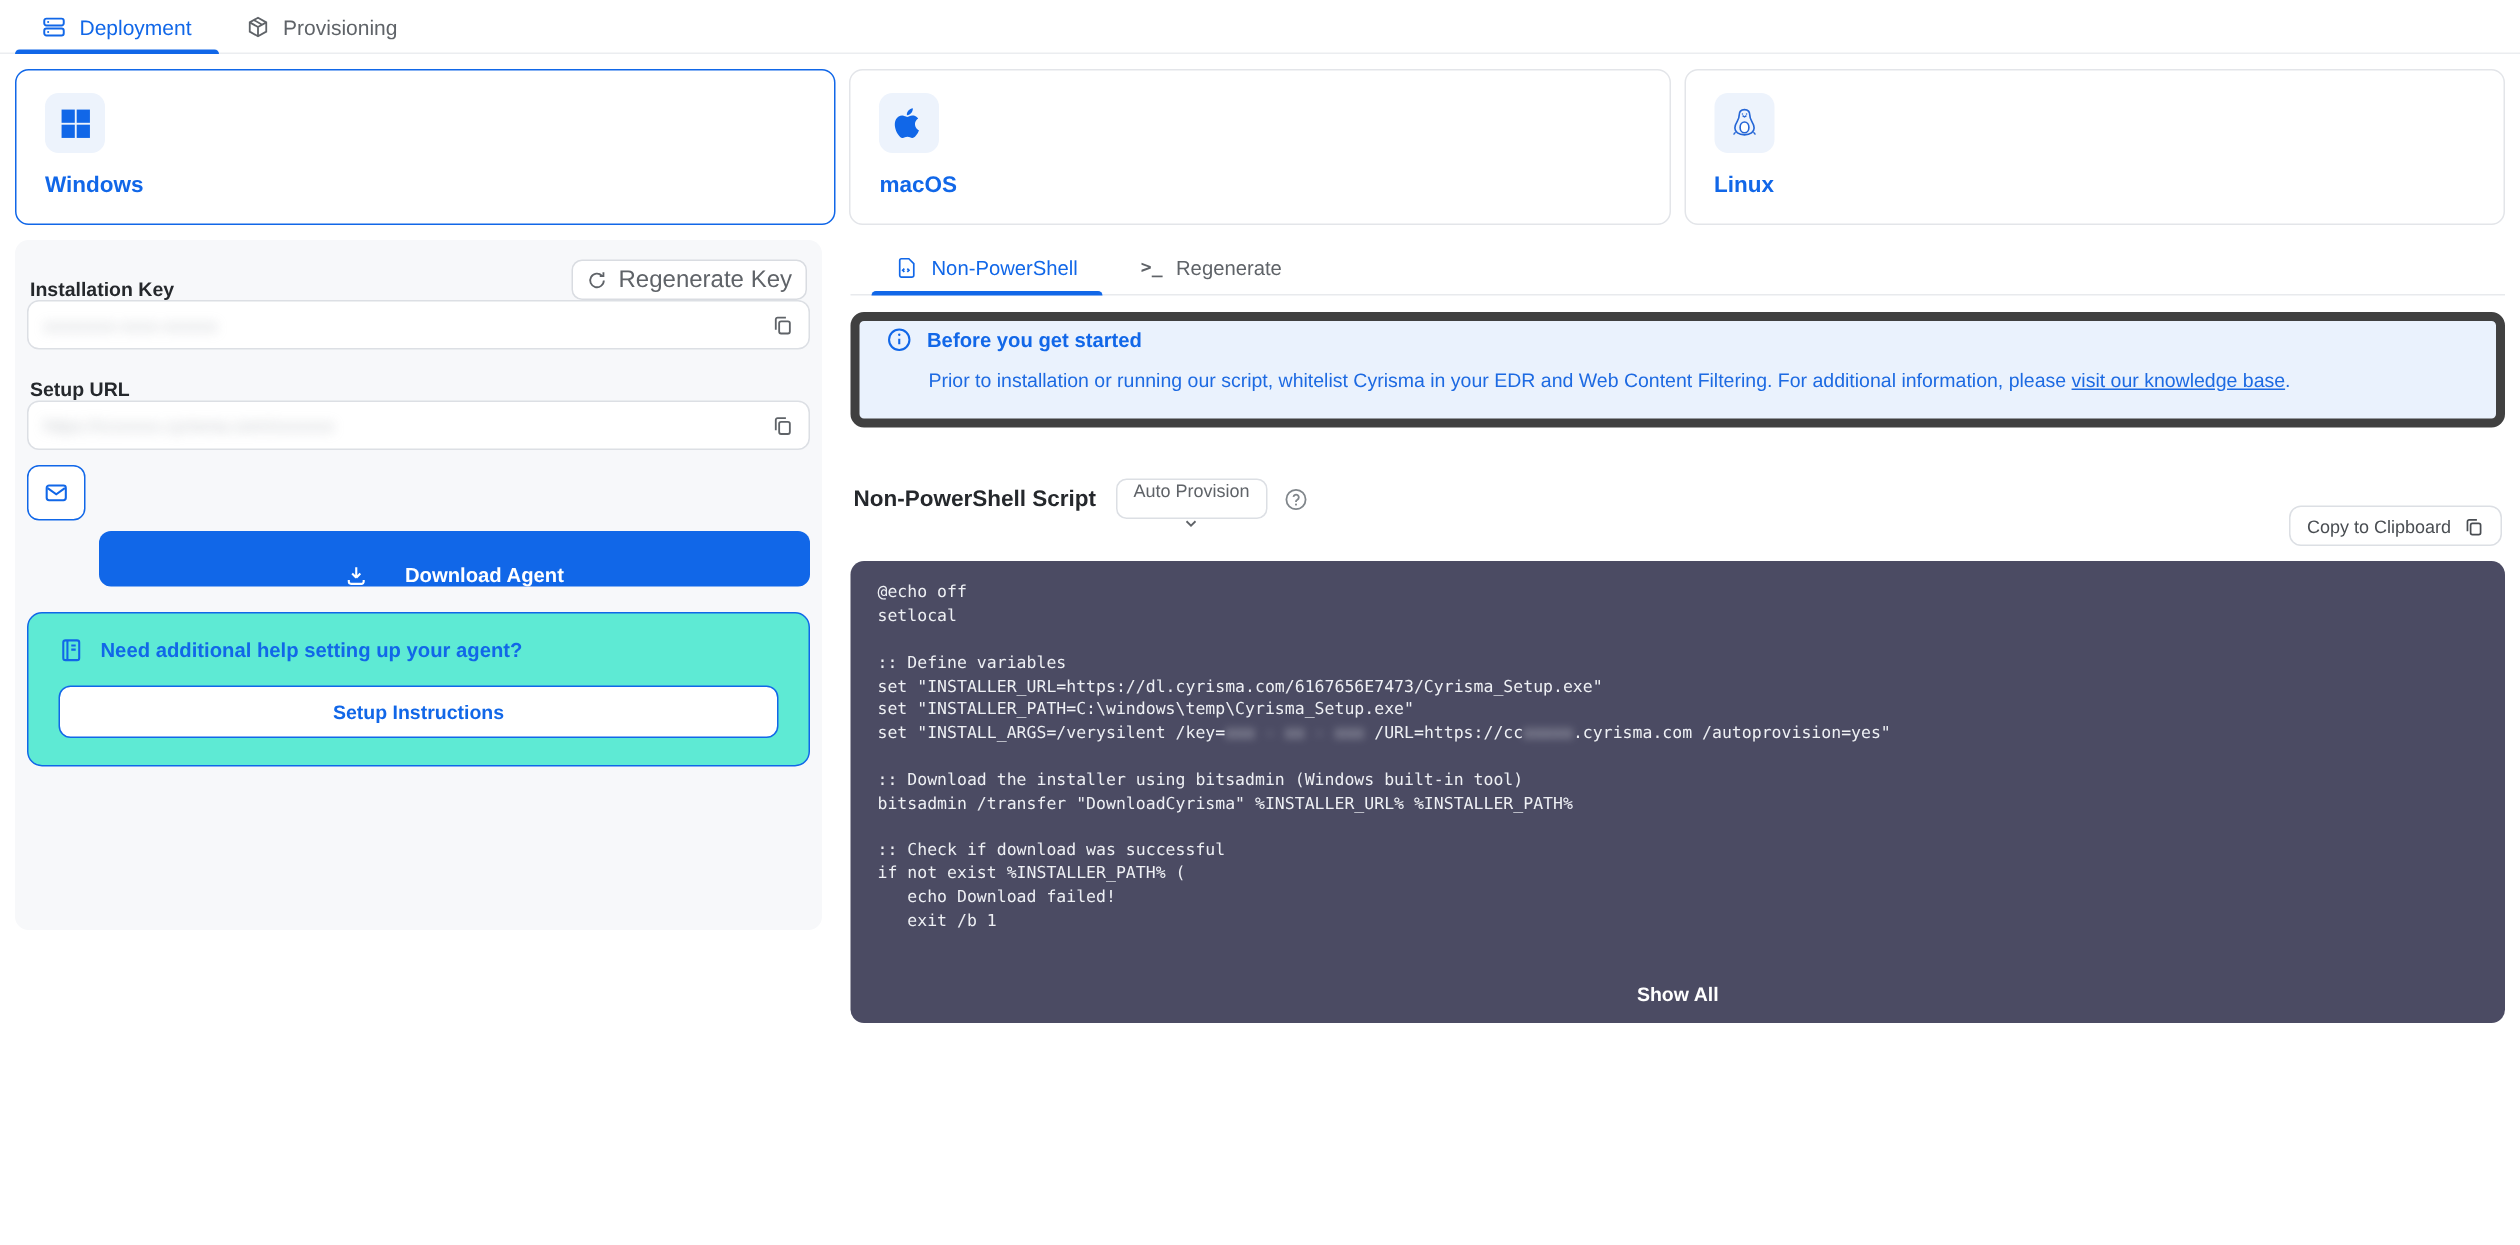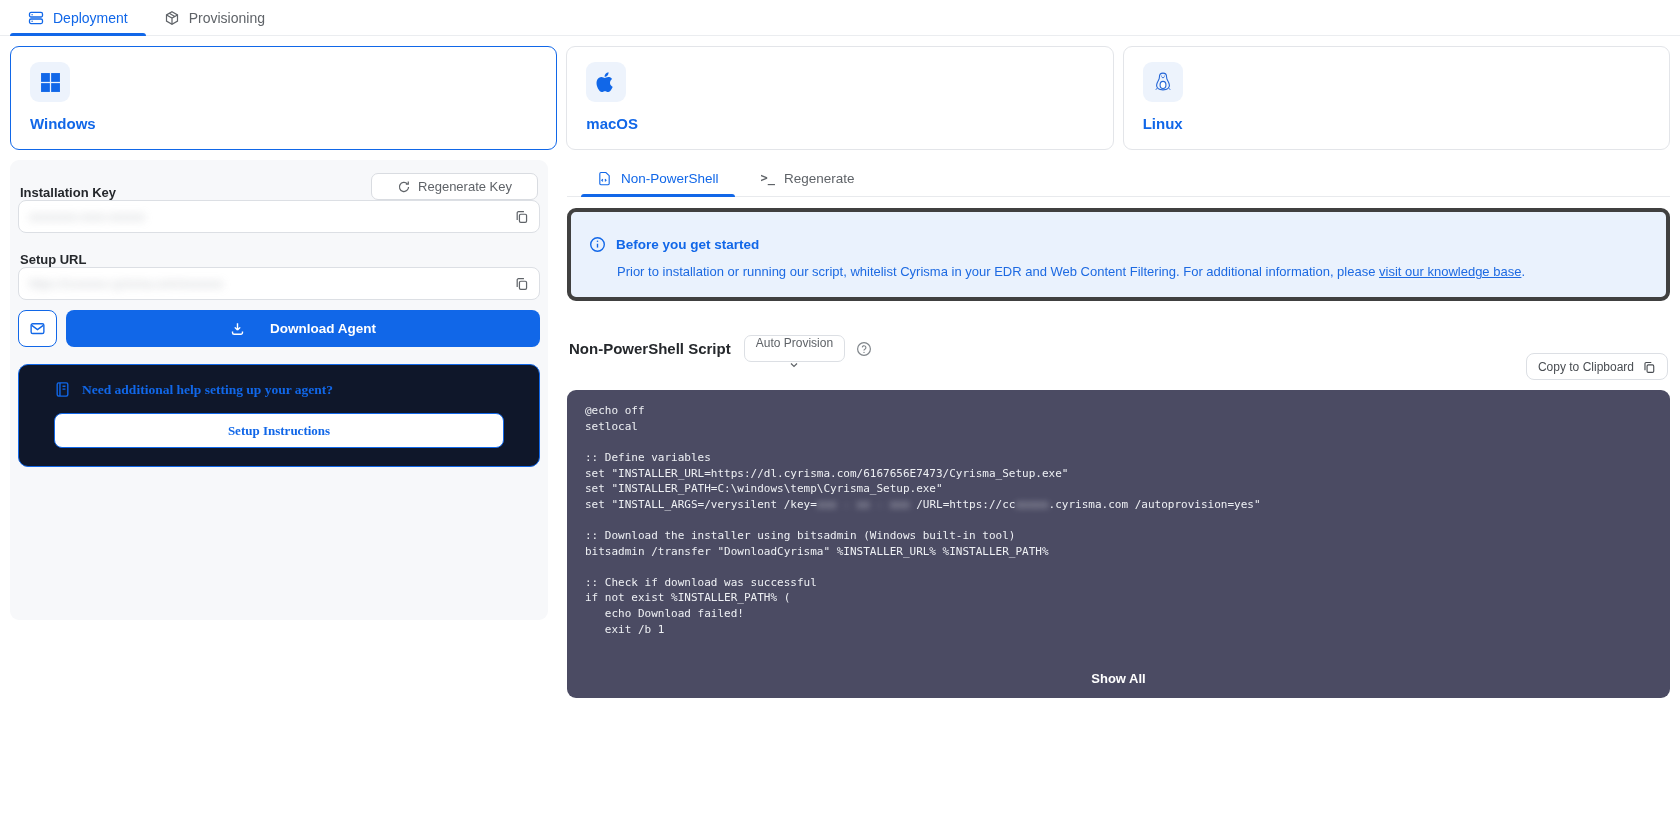--- a/index.html
+++ b/index.html
@@ -25,55 +25,55 @@
   .os-icon-box { width:40px; height:40px; border-radius:9px; background:#edf3fc;
                  display:flex; align-items:center; justify-content:center; }
   .os-label { margin-top:13px; font-size:15px; font-weight:600; color:#1167e8; }
 
   .main { display:grid; grid-template-columns:538px 1fr; gap:19px; margin-top:10px; align-items:start; }
 
   
   .left-panel { background:#f7f8fa; border-radius:9px; padding:8px; height:460px; }
   .lbl-row { display:flex; justify-content:space-between; align-items:flex-end; height:32px; padding:0 2px; }
   .field-label { font-size:13px; font-weight:700; color:#25282c; }
-  .regen-btn { display:flex; align-items:center; gap:7px; height:27px; padding:0 25px;
+  .regen-btn { display:flex; align-items:center; gap:7px; height:27px; padding:0 9px;
                background:#fff; border:1px solid #d9dce1; border-radius:7px;
-               font-size:13px; color:#5f6368; cursor:pointer; }
+               font-size:16px; color:#5f6368; cursor:pointer; }
   .text-input { display:flex; align-items:center; justify-content:space-between;
                 height:33px; background:#fff; border:1px solid #dcdfe4; border-radius:8px;
                 padding:0 10px; margin-bottom:4px; }
   .blur-val { font-size:12px; color:#9aa0a8; filter:blur(4px); opacity:.55; white-space:nowrap;
               overflow:hidden; }
   .copy-ic { cursor:pointer; display:flex; }
 
   .btn-row { display:flex; gap:9px; margin-top:10px; }
   .mail-btn { width:39px; height:37px; background:#fff; border:1.4px solid #1167e8;
               border-radius:8px; display:flex; align-items:center; justify-content:center; cursor:pointer; }
   .dl-btn { flex:1; height:37px; background:#1167e8; color:#fff; border:none; border-radius:8px;
-            font-size:13.5px; font-weight:700; display:flex; align-items:center; justify-content:center;
-            gap:25px; cursor:pointer; font-family:inherit; }
-
-  .help-box { margin-top:17px; border:1.5px solid #1167e8; background:#0f172a;
-              border-radius:10px; padding:16px 35px 18px;font-family:Liberation Serif, serif; }
+            font-size:13.5px; font-weight:700; display:flex; align-items:flex-end; justify-content:center;
+            gap:25px; cursor:pointer; font-family:inherit;margin-top:44px; }
+
+  .help-box { margin-top:17px; border:1.5px solid #1167e8; background:#5eead4;
+              border-radius:10px; padding:16px 20px 18px; }
   .help-title-row { display:flex; align-items:center; gap:11px; margin-bottom:15px; }
   .help-title { font-size:13.5px; font-weight:700; color:#1167e8; }
   .setup-btn { width:100%; height:35px; background:#fff; border:1.4px solid #1167e8; border-radius:8px;
                color:#1167e8; font-size:13px; font-weight:700; cursor:pointer; font-family:inherit; }
 
   
   .s-tabs { display:flex; gap:10px; border-bottom:1px solid #e8eaed; padding-left:14px; height:37px; }
   .s-tab { display:flex; align-items:center; gap:9px; padding:0 16px; position:relative;
            font-size:13.5px; font-weight:400; color:#1167e8; cursor:pointer; }
   .s-tab.inactive { color:#5f6368; font-weight:500; }
   .s-tab.active::after { content:""; position:absolute; left:0; right:0; bottom:-1px; height:3px;
            background:#1167e8; border-radius:3px 3px 0 0; }
   .term-glyph { font-family:"DejaVu Sans Mono", monospace; font-size:12px; font-weight:700; color:#5f6368; }
 
-  .notice { margin-top:11px; border:4px solid #404040; background:#eaf2fd; border-radius:9px;
-            padding:24px 18px 16px; }
+  .notice { margin-top:11px; border:6px solid #404040; background:#eaf2fd; border-radius:9px;
+            padding:4px 18px 16px; }
   .notice-head { display:flex; align-items:center; gap:10px; }
   .notice-title { font-size:13.5px; font-weight:700; color:#1167e8; }
   .notice-body { margin:10px 0 0 28px; font-size:13px; color:#1d6ae2; line-height:1.4; }
   .notice-link { text-decoration:underline; cursor:pointer; color:#1d6ae2; }
 
   .script-head { display:flex; align-items:center; margin-top:16px; padding:0 2px; }
   .script-title { font-size:15px; font-weight:700; color:#25282c; }
   .chip { display:flex; align-items:center; gap:9px; margin-left:13px; height:27px; padding:0 11px;
           background:#fff; border:1px solid #dcdfe4; border-radius:7px; font-size:12px; color:#5f6368;
           cursor:pointer;flex-direction:column; }

